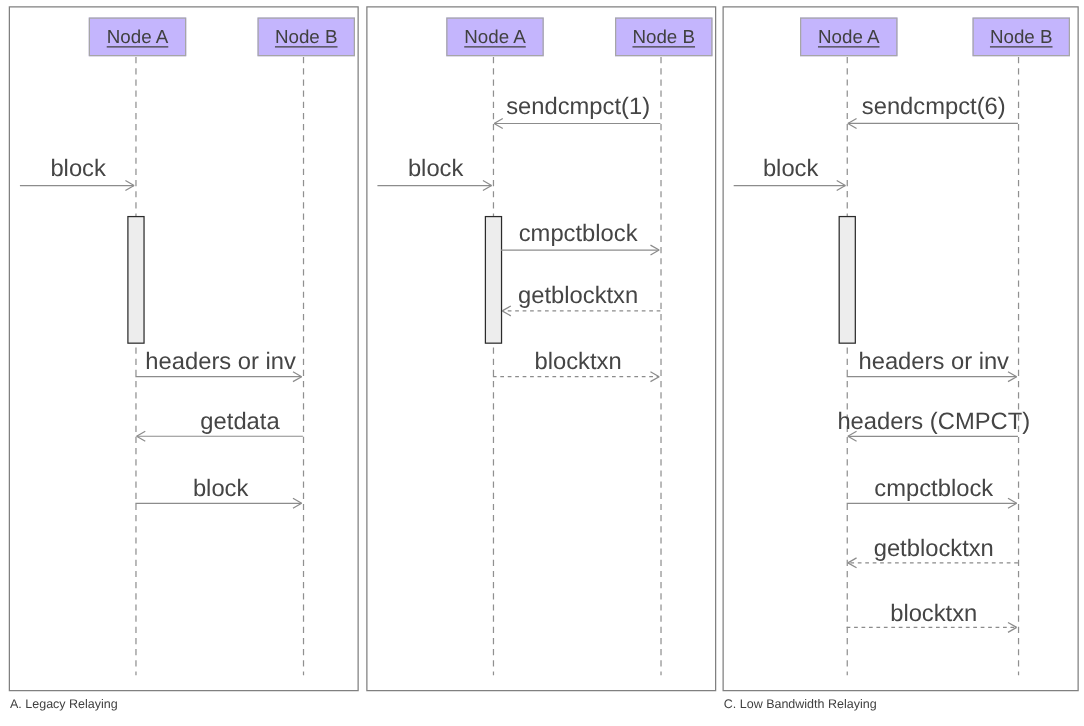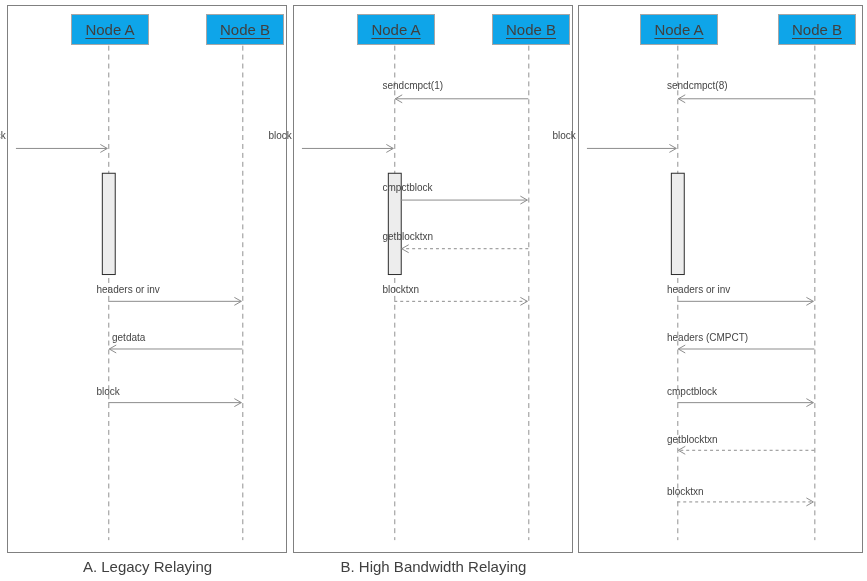--- a/index.html
+++ b/index.html
@@ -33,42 +33,42 @@
     left: 0; top: 0;
     width: 100%; height: 100%;
   }
   .node-box {
     position: absolute;
     top: 8px;
     width: 78px;
     height: 31px;
     box-sizing: border-box;
     border: 1px solid #a6a6a6;
-    background: #0ea5e9;
+    background: #c4b5fd;
     display: flex;
     align-items: center;
     justify-content: center;
     font-size: 15px;
     color: #404040;
     text-decoration: underline;
     text-underline-offset: 3px;
   }
   .msg-label {
     position: absolute;
     width: 160px;
-    font-size: 10px;
+    text-align: center;
+    font-size: 19px;
     color: #454545;
     line-height: 18px;
     white-space: nowrap;
   }
   .caption {
     margin: 5px 0 0 1px;
-    font-size: 15px;
+    font-size: 10px;
     color: #404040;
-    text-align: center;
   }
 </style>
 </head>
 <body>
 
 <div class="page">
 
   <figure class="panel-wrap gap6" style="margin:0 6px 0 0">
     <div class="panel" style="width: 280px; height: 548px;">
       <svg class="wires" viewBox="0 0 280 548">
@@ -130,21 +130,20 @@
           </g>
         </svg>
     <div class="msg-label" style="left: 88.5px; top: 71px;">sendcmpct(1)</div>
         <div class="msg-label" style="left: -25.5px; top: 121px;">block</div>
         <div class="msg-label" style="left: 88.5px; top: 173px;">cmpctblock</div>
         <div class="msg-label" style="left: 88.5px; top: 222px;">getblocktxn</div>
         <div class="msg-label" style="left: 88.5px; top: 275px;">blocktxn</div>
         <div class="node-box" style="left: 63px;">Node A</div>
         <div class="node-box" style="left: 198px;">Node B</div>
       </div>
-    <figcaption class="caption">B. High Bandwidth Relaying</figcaption>
   </figure>
 
   <figure class="panel-wrap" style="margin:0">
     <div class="panel" style="width: 285px; height: 548px;">
       <svg class="wires" viewBox="0 0 285 548">
           <line x1="99.5" y1="39" x2="99.5" y2="537" stroke="#909090" stroke-width="1" stroke-dasharray="5,4"></line>
           <line x1="237.5" y1="39" x2="237.5" y2="537" stroke="#909090" stroke-width="1" stroke-dasharray="5,4"></line>
           <rect x="93" y="167.5" width="13" height="102" fill="#ededed" stroke="#2b2b2b" stroke-width="1"></rect>
           <g>
             <line x1="237" y1="92.5" x2="100" y2="92.5" stroke="#8c8c8c" stroke-width="1" stroke-dasharray="none"></line>
@@ -168,25 +167,26 @@
           </g>
           <g>
             <line x1="237" y1="446.5" x2="100" y2="446.5" stroke="#8c8c8c" stroke-width="1" stroke-dasharray="3,3"></line>
             <path d="M 100 446.5 l 7 -4 M 100 446.5 l 7 4" stroke="#8c8c8c" stroke-width="1" fill="none"></path>
           </g>
           <g>
             <line x1="99" y1="498.5" x2="236" y2="498.5" stroke="#8c8c8c" stroke-width="1" stroke-dasharray="3,3"></line>
             <path d="M 236 498.5 l -7 -4 M 236 498.5 l -7 4" stroke="#8c8c8c" stroke-width="1" fill="none"></path>
           </g>
         </svg>
-    <div class="msg-label" style="left: 88px; top: 71px;">sendcmpct(8)</div>
+    <div class="msg-label" style="left: 88px; top: 71px;">sendcmpct(6)</div>
         <div class="msg-label" style="left: -26.5px; top: 121px;">block</div>
         <div class="msg-label" style="left: 88px; top: 275px;">headers or inv</div>
         <div class="msg-label" style="left: 88px; top: 323px;">headers (CMPCT)</div>
         <div class="msg-label" style="left: 88px; top: 377px;">cmpctblock</div>
         <div class="msg-label" style="left: 88px; top: 425px;">getblocktxn</div>
         <div class="msg-label" style="left: 88px; top: 477px;">blocktxn</div>
         <div class="node-box" style="left: 61px;">Node A</div>
         <div class="node-box" style="left: 199px;">Node B</div>
       </div>
+    <figcaption class="caption">C. Low Bandwidth Relaying</figcaption>
   </figure>
 
 </div>
 
 </body></html>

